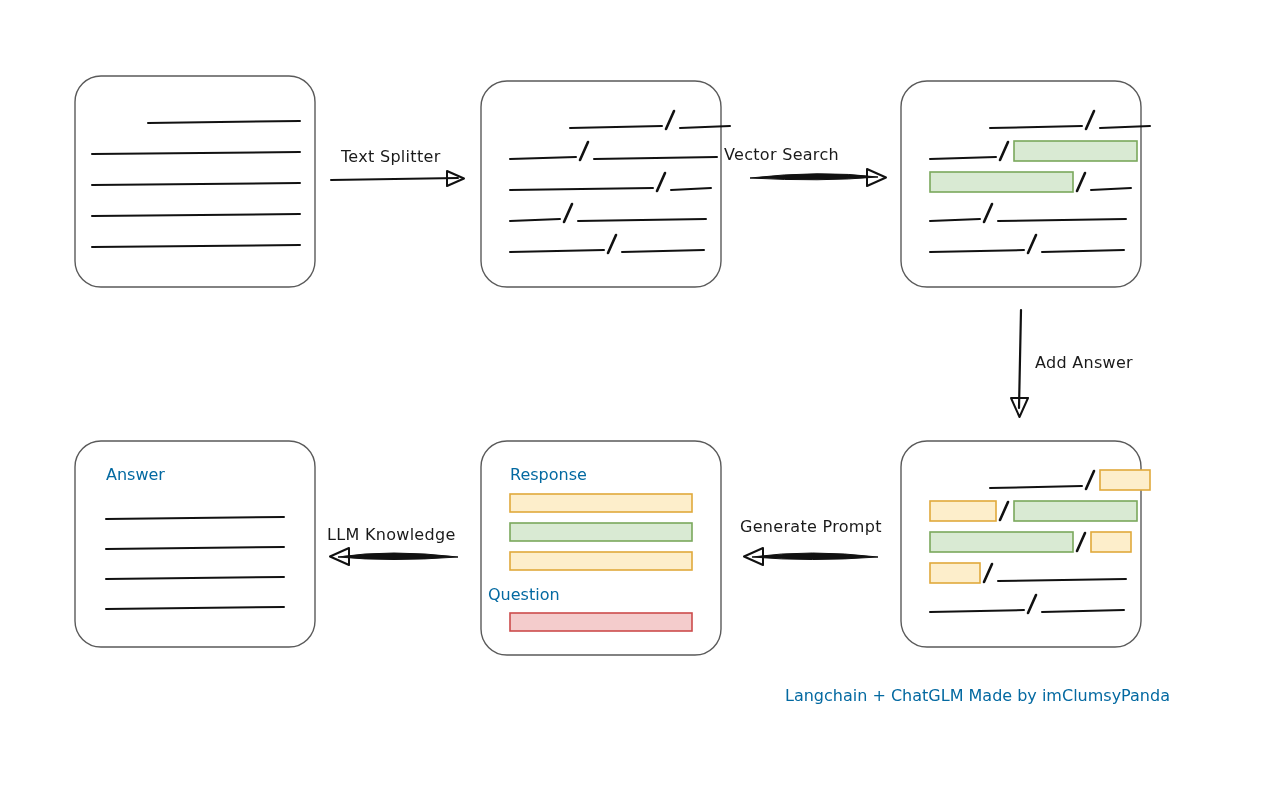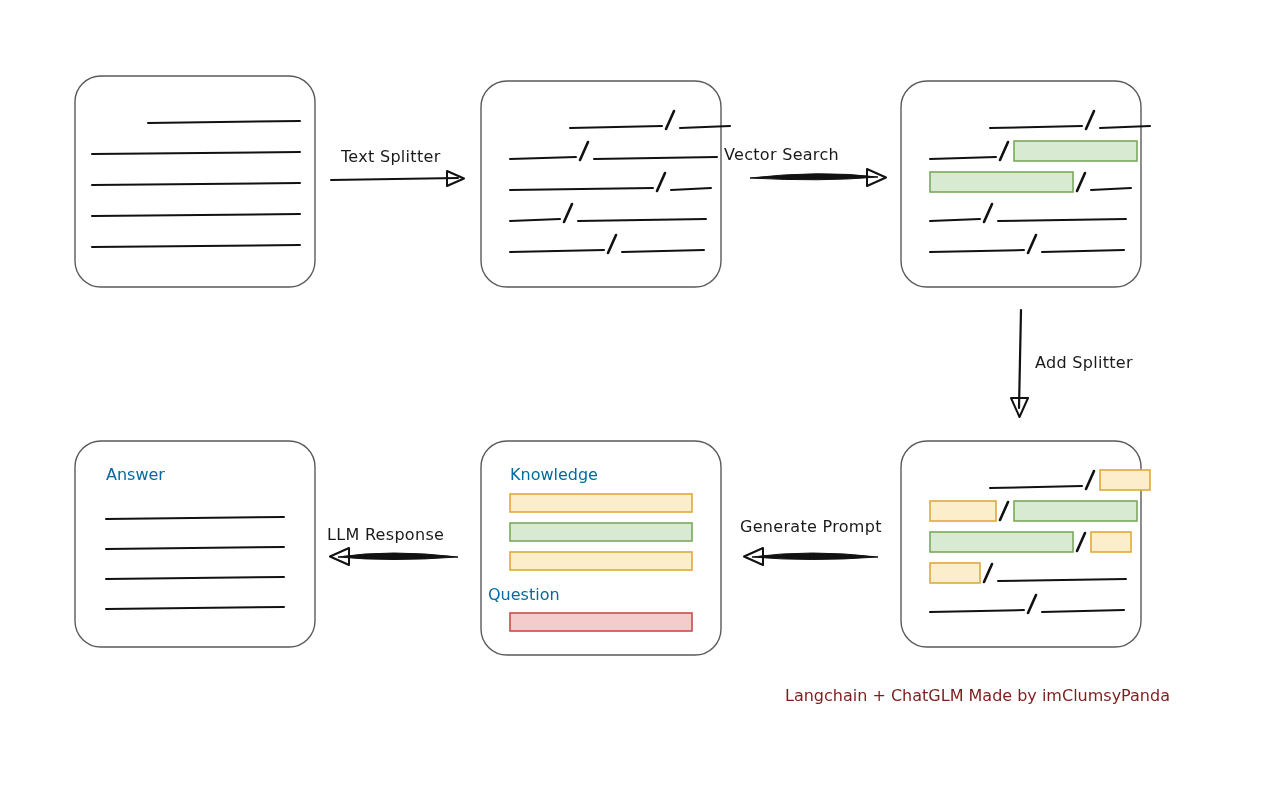--- a/index.html
+++ b/index.html
@@ -21,21 +21,21 @@
     position:absolute;
     font-family:"DejaVu Sans", sans-serif;
     font-size:16px;
     color:#0369a1;
     white-space:nowrap;
   }
   .footer{
     position:absolute;
     font-family:"DejaVu Sans", sans-serif;
     font-size:16px;
-    color:#7f1d1d;
+    color:#0369a1;
     white-space:nowrap;
   }
 </style>
 </head>
 <body>
 
 <div id="stage">
 
   <svg id="svg-layer" width="1262" height="792" viewBox="0 0 1262 792" style="position:absolute;left:0;top:0;">
 
@@ -159,27 +159,27 @@
     <g>
       <path d="M458 557 Q 390 549 338 557 Q 390 562 458 557 Z" fill="#111" stroke="#111" stroke-width="1"></path>
       <path d="M349 548 L 330 556.5 L 349 565 Z" fill="none" stroke="#111" stroke-width="2" stroke-linejoin="round"></path>
     </g>
   </svg>
 
   <div class="label" style="left:341px;top:147px;">Text Splitter</div>
 
   <div class="label" style="left:724px;top:145px;">Vector Search</div>
 
-  <div class="label" style="left:1035px;top:353px;">Add Splitter</div>
+  <div class="label" style="left:1035px;top:353px;">Add Answer</div>
 
   <div class="label" style="left:740px;top:517px;text-align:center;">Generate Prompt</div>
 
-  <div class="label" style="left:327px;top:525px;">LLM Response</div>
+  <div class="label" style="left:327px;top:525px;">LLM Knowledge</div>
 
   <div class="doc-title" style="left:106px;top:465px;">Answer</div>
 
-  <div class="doc-title" style="left:510px;top:465px;">Knowledge</div>
+  <div class="doc-title" style="left:510px;top:465px;">Response</div>
 
   <div class="doc-title" style="left:488px;top:585px;">Question</div>
 
   <div class="footer" style="left:785px;top:686px;">Langchain + ChatGLM Made by imClumsyPanda</div>
 
 </div>
 
 </body></html>

